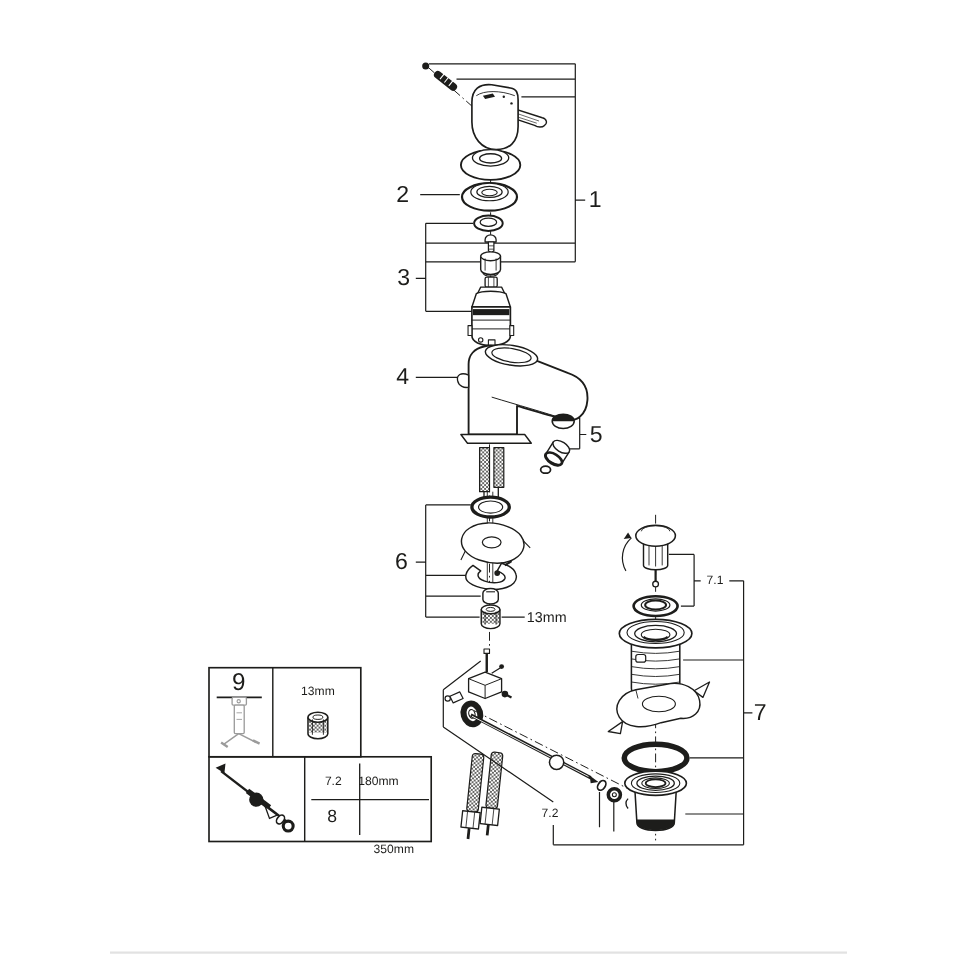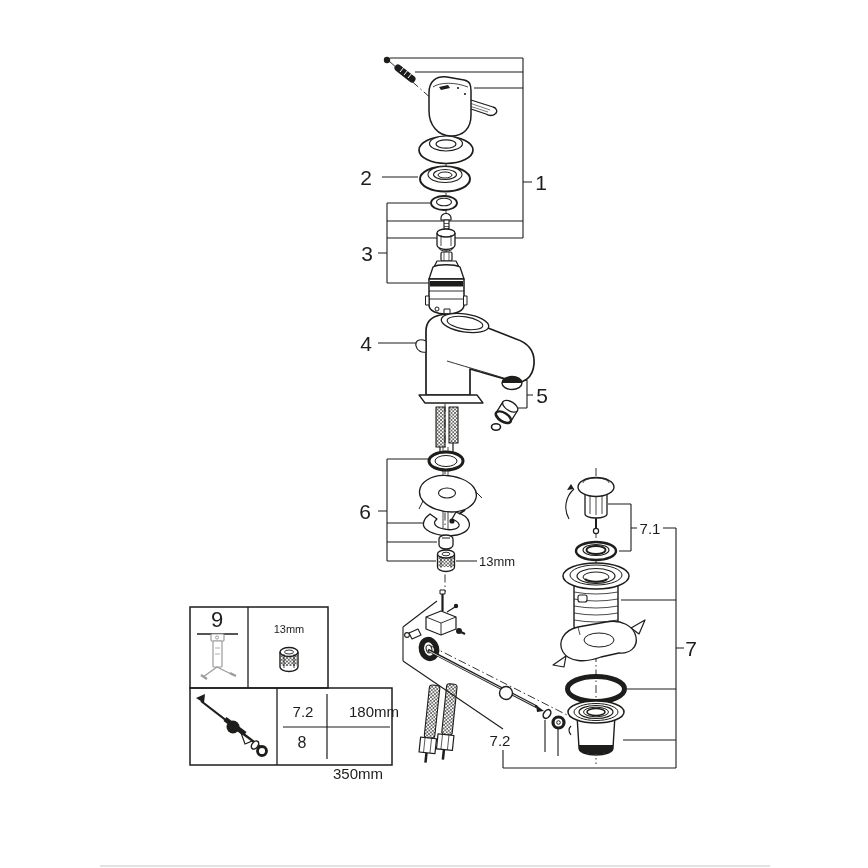--- a/index.html
+++ b/index.html
@@ -1,20 +1,20 @@
 <!DOCTYPE html>
 <html><head>
 <meta charset="utf-8">
 <style>
   html,body{margin:0;padding:0;background:#fff;}
   .canvas{position:relative;width:868px;height:868px;background:#ffffff;overflow:hidden;}
   .canvas svg{position:absolute;left:0;top:0;}
   .lbl{position:absolute;transform:translate(-50%,-50%);font-family:"Liberation Sans",sans-serif;
        color:#1d1d1b;line-height:1;white-space:nowrap;}
-  .f22{font-size:22px;} .f21{font-size:21px;} .f16{font-size:16px;} .f15{font-size:15px;}
+  .f22{font-size:22px;} .f21{font-size:21px;} .f16{font-size:16px;} .f15{font-size:11px;}
   .f13{font-size:13px;} .f11{font-size:11px;}
   .footer-line{position:absolute;left:100px;top:865px;width:670px;height:2px;background:#e2e2e2;}
 </style>
 </head>
 <body>
 
 <div class="canvas">
 
 <svg width="868" height="868" viewBox="0 0 868 868">
   <defs>
@@ -322,18 +322,18 @@
   <div class="lbl f21" style="left:542px;top:395px">5</div>
   <div class="lbl f21" style="left:365px;top:511px">6</div>
   <div class="lbl f21" style="left:691px;top:648px">7</div>
   <div class="lbl f15" style="left:650px;top:528px">7.1</div>
   <div class="lbl f15" style="left:500px;top:740px">7.2</div>
   <div class="lbl f13" style="left:497px;top:561px">13mm</div>
 
   <div class="lbl f22" style="left:217px;top:620px">9</div>
   <div class="lbl f11" style="left:289px;top:629px">13mm</div>
   <div class="lbl f15" style="left:303px;top:711px">7.2</div>
-  <div class="lbl f15" style="left:374px;top:711px">180mm</div>
+  <div class="lbl f15" style="left:344px;top:711px">180mm</div>
   <div class="lbl f16" style="left:302px;top:743px">8</div>
   <div class="lbl f15" style="left:358px;top:773px">350mm</div>
 
   <div class="footer-line"></div>
 </div>
 
 </body></html>

